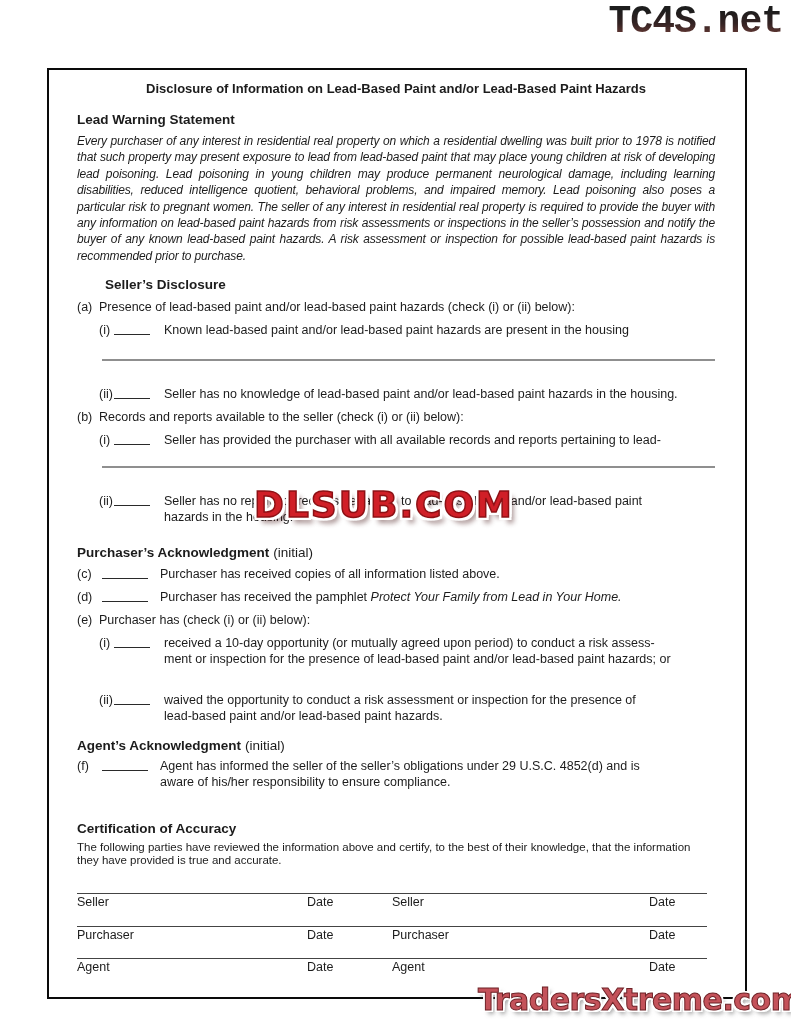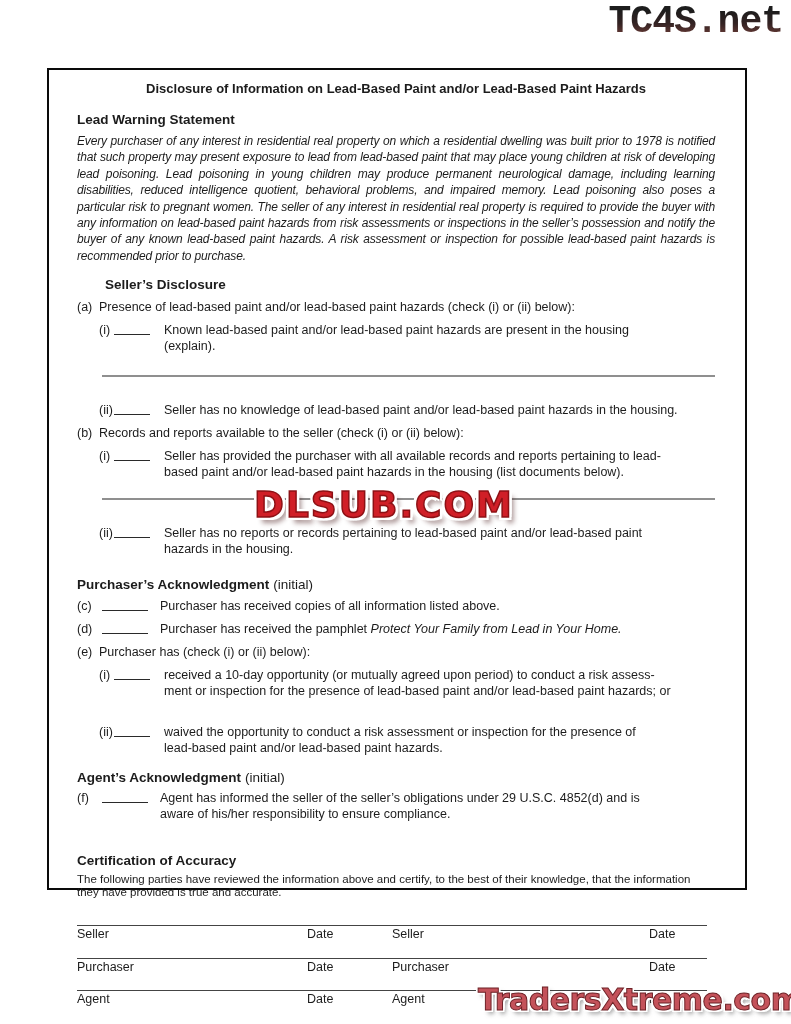--- a/index.html
+++ b/index.html
@@ -33,21 +33,21 @@
     font-size:30px; letter-spacing:-0.5px; color:#c4525a;
     -webkit-text-stroke:1px #6e2227;
     text-shadow:
       0 0 2px #fff, 2px 2px 0 #fff, -2px -2px 0 #fff, 2px -2px 0 #fff, -2px 2px 0 #fff,
       0 2px 0 #fff, 0 -2px 0 #fff, 2px 0 0 #fff, -2px 0 0 #fff,
       3px 4px 4px rgba(80,80,80,0.55);
   }
 
   
   .page {
-    position:absolute; left:47px; top:68px; width:700px; height:822px;
+    position:absolute; left:47px; top:68px; width:700px; height:931px;
     box-sizing:border-box; border:2px solid #0a0a0a; background:#fff;
     padding:12px 30px 0 28px; z-index:1;
   }
   .title { text-align:center; font-weight:bold; font-size:13px; line-height:14px; }
 
   .h  { font-weight:bold; font-size:13.5px; line-height:15px; }
   .h .suffix { font-weight:normal; margin-left:4px; }
   .h-lead  { margin-top:16px; }
   .h-sd    { margin-top:13px;margin-left:28px; }
   .h-purch { margin-top:20px; }
@@ -112,21 +112,20 @@
   <div class="lrow">
     <span class="ln">(a)</span>
     <span class="txt">Presence of lead-based paint and/or lead-based paint hazards (check (i) or (ii) below):</span>
   </div>
 
   <div class="srow">
     <span class="rn">(i)</span>
     <span class="blank"></span>
     <span class="txt">
       <span class="tline">Known lead-based paint and/or lead-based paint hazards are present in the housing</span>
-      <span class="tline">(explain).</span>
     </span>
   </div>
 
   <div class="wline"></div>
 
   <div class="srow mt9">
     <span class="rn">(ii)</span>
     <span class="blank"></span>
     <span class="txt">
       <span class="tline">Seller has no knowledge of lead-based paint and/or lead-based paint hazards in the housing.</span>
@@ -136,21 +135,20 @@
   <div class="lrow">
     <span class="ln">(b)</span>
     <span class="txt">Records and reports available to the seller (check (i) or (ii) below):</span>
   </div>
 
   <div class="srow">
     <span class="rn">(i)</span>
     <span class="blank"></span>
     <span class="txt">
       <span class="tline">Seller has provided the purchaser with all available records and reports pertaining to lead-</span>
-      <span class="tline">based paint and/or lead-based paint hazards in the housing (list documents below).</span>
     </span>
   </div>
 
   <div class="wline wline-b"></div>
 
   <div class="srow mt9">
     <span class="rn">(ii)</span>
     <span class="blank"></span>
     <span class="txt">
       <span class="tline">Seller has no reports or records pertaining to lead-based paint and/or lead-based paint</span>

